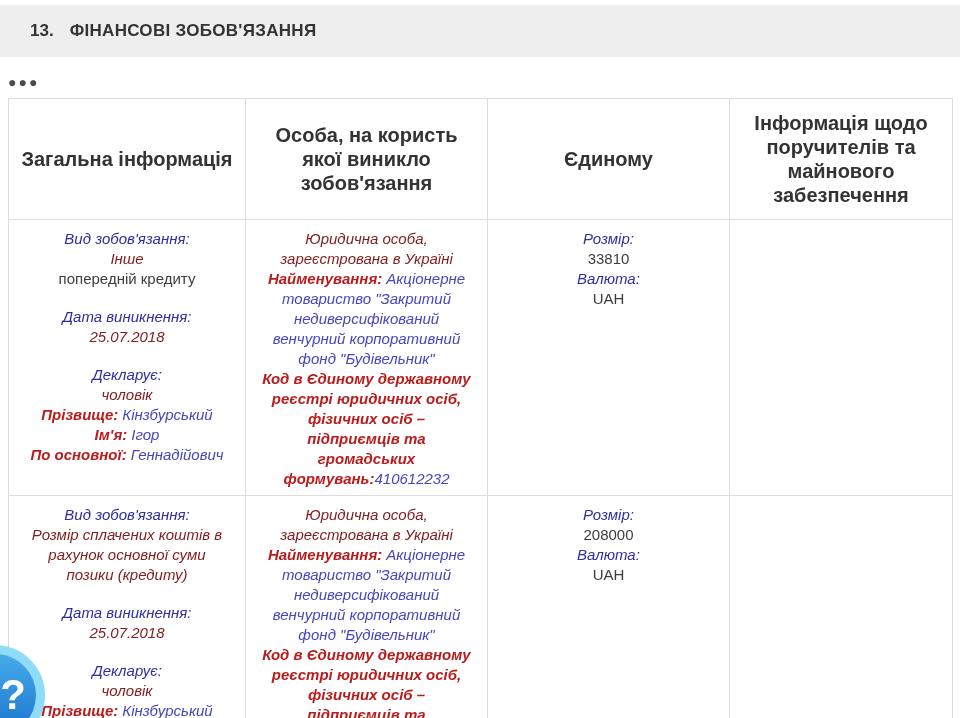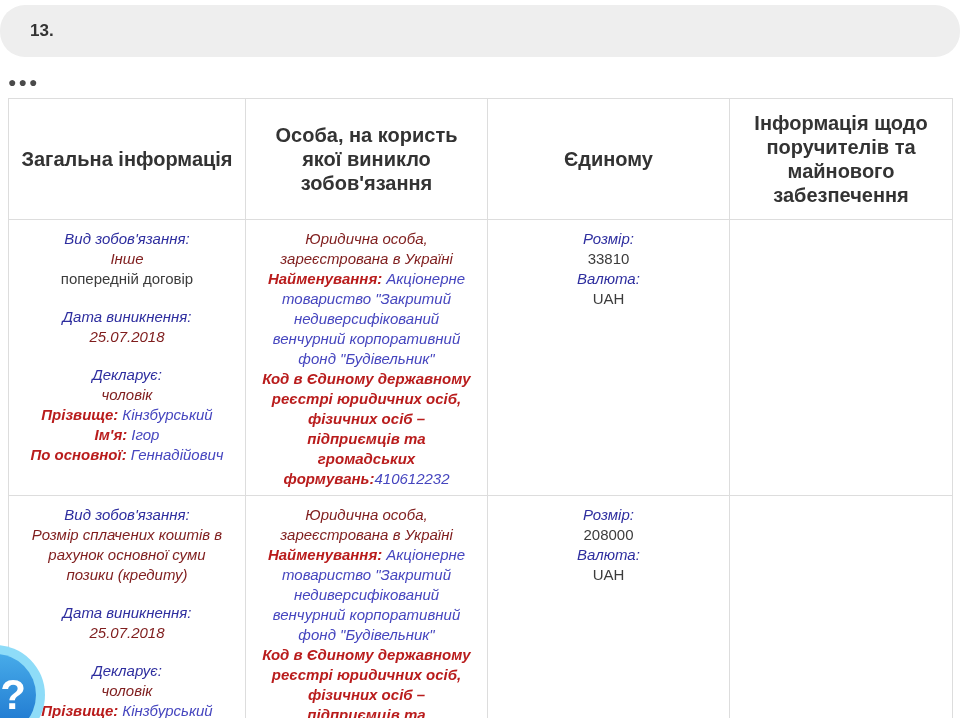--- a/index.html
+++ b/index.html
@@ -3,21 +3,21 @@
 <meta charset="utf-8">
 <style>
   * { box-sizing: border-box; }
   html,body { margin:0; padding:0; }
   body {
     width:960px; height:718px; overflow:hidden; position:relative;
     background:#ffffff; font-family:"Liberation Sans", sans-serif;
   }
   .section-bar {
     margin-top:5px; height:52px; background:#eeeeee;
-    display:flex; align-items:center; padding-left:30px;border-radius:25px;
+    display:flex; align-items:center; padding-left:30px;
   }
   .section-num { font-weight:bold; color:#333; font-size:17px; margin-right:16px; }
   .section-title { font-weight:bold; color:#333; font-size:17px; letter-spacing:.3px; }
   .dots-row { margin:20px 0 0 8px; height:10px; display:flex; align-items:center; }
   .dots { font-size:14px; font-weight:bold; color:#4a4a4a; letter-spacing:2px; line-height:10px; }
   table.decl {
     margin:11px 8px 0 8px; width:944px;
     border-collapse:collapse; table-layout:fixed;
   }
   .decl th, .decl td { border:1px solid #dddddd; }
@@ -49,20 +49,21 @@
     color:#ffffff; font-size:42px; font-weight:bold;
     display:flex; align-items:center; justify-content:center;
     padding-left:36px;
   }
 </style>
 </head>
 <body>
 
 <div class="section-bar">
   <span class="section-num">13.</span>
+  <span class="section-title">ФІНАНСОВІ ЗОБОВ'ЯЗАННЯ</span>
 </div>
 
 <div class="dots-row">
   <span class="dots">●●●</span>
 </div>
 
 <table class="decl">
   <colgroup>
       <col class="c1">
       <col class="c2">
@@ -75,21 +76,21 @@
       <th>Особа, на користь якої виникло зобов'язання</th>
       <th>Єдиному</th>
       <th>Інформація щодо поручителів та майнового забезпечення</th>
     </tr>
   </thead>
   <tbody>
     <tr>
       <td>
         <div class="lbl">Вид зобов'язання:</div>
         <div class="val">Інше</div>
-        <div class="plain">попередній договір</div>
+        <div class="plain">попередній кредиту</div>
         <div class="lbl gap">Дата виникнення:</div>
         <div class="val">25.07.2018</div>
         <div class="lbl gap">Декларує:</div>
         <div class="val">чоловік</div>
         <div>
           <span class="lbl-i sp">Прізвище:</span><span class="val-i">Кінзбурський</span>
         </div>
         <div>
           <span class="lbl-i sp">Ім'я:</span><span class="val-i">Ігор</span>
         </div>

